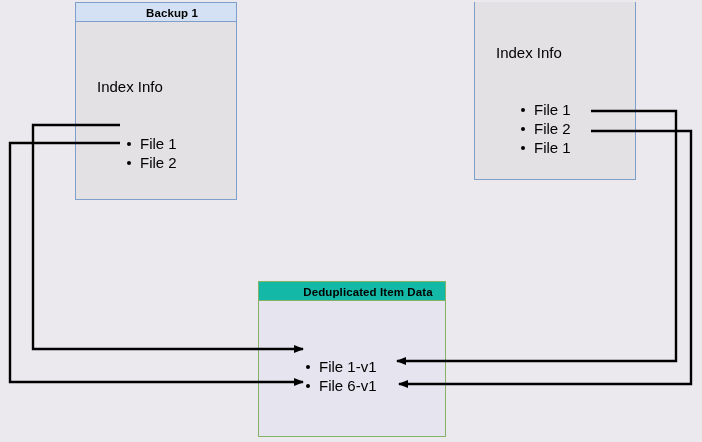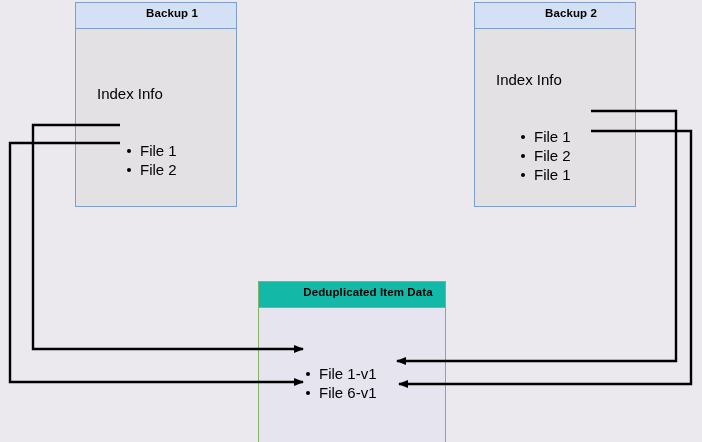--- a/index.html
+++ b/index.html
@@ -28,21 +28,21 @@
     pointer-events: none;
     z-index: 5;
   }
   .box {
     position: absolute;
     box-sizing: border-box;
     z-index: 2;
   }
   .box-header {
     box-sizing: border-box;
-    height: 27px;
+    height: 20px;
     line-height: 21px;
     text-align: center;
     font-size: 11.5px;
     font-weight: bold;
     color: #000000;
     letter-spacing: 0.1px;
     padding-left: 32px;
   }
   .box-body {
     box-sizing: border-box;
@@ -130,21 +130,20 @@
     <div class="box-body" style="height:178px;">
       <div class="index-label" style="left:21px; top:56px;">Index Info</div>
       <ul class="file-list" style="left:50px; top:112px;">
         <li>File 1</li>
         <li>File 2</li>
       </ul>
     </div>
   </div>
 
   <div class="box box-backup" style="left:474px; top:2px; width:162px; height:201px;">
-    <div class="box-header">Backup 2</div>
     <div class="box-body" style="height:178px;">
       <div class="index-label" style="left:21px; top:42px;">Index Info</div>
       <ul class="file-list" style="left:45px; top:98px;">
         <li>File 1</li>
         <li>File 2</li>
         <li>File 1</li>
       </ul>
     </div>
   </div>
 

